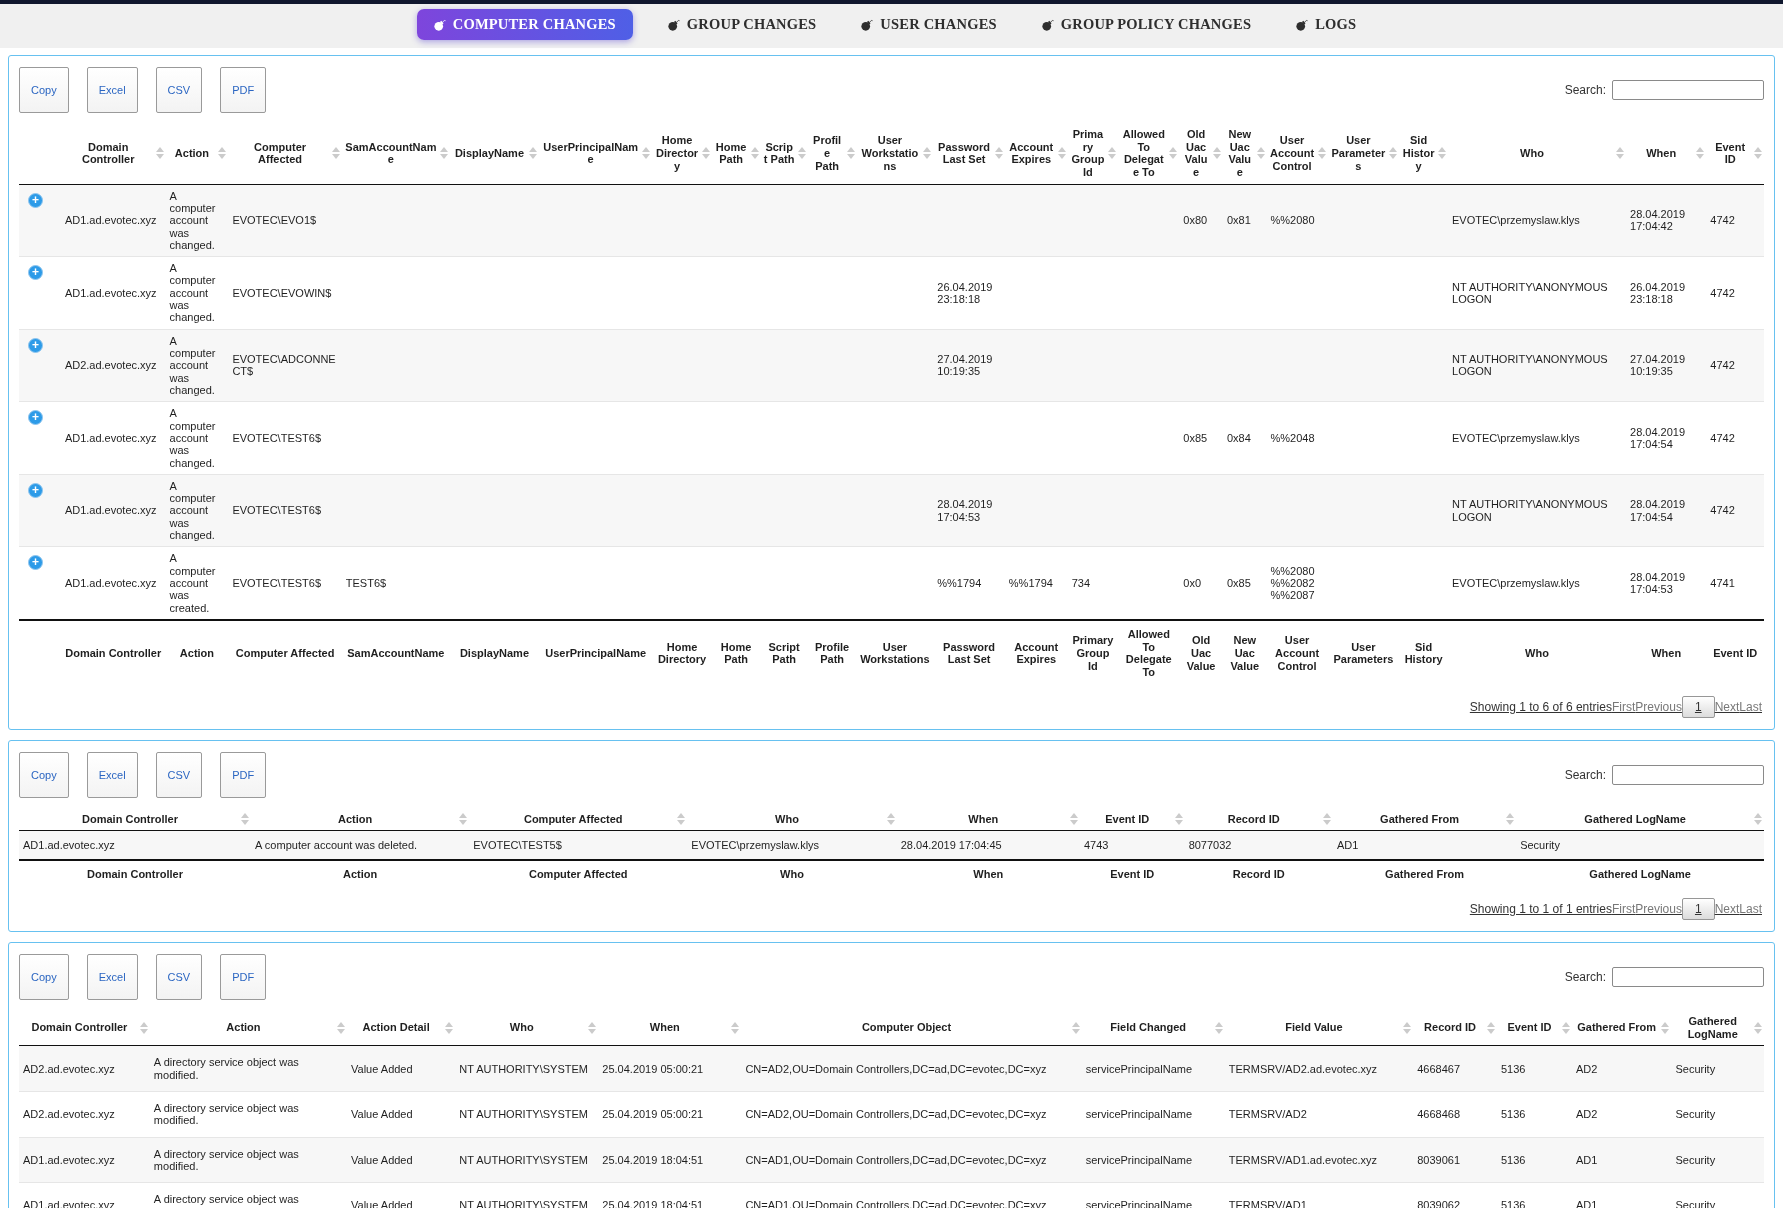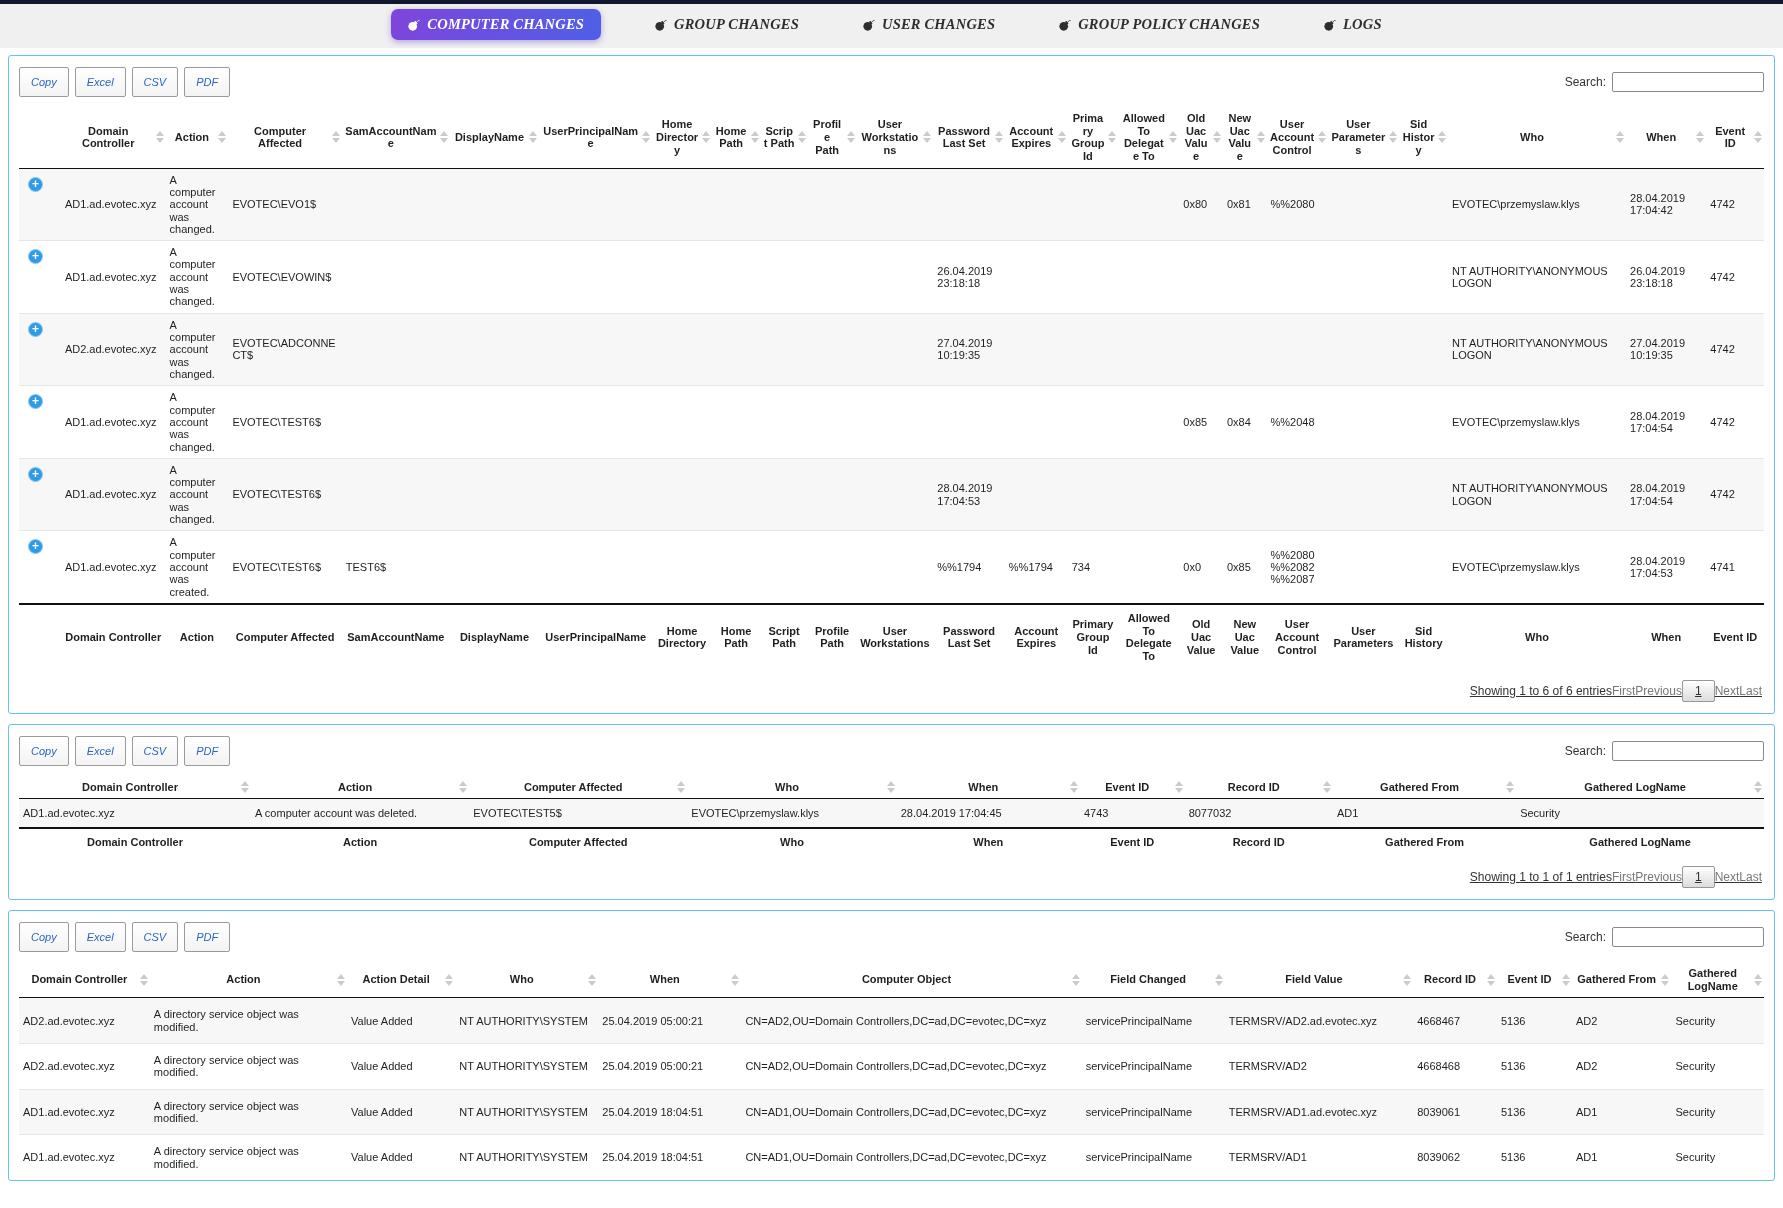--- a/index.html
+++ b/index.html
@@ -1,27 +1,27 @@
 <!DOCTYPE html>
 <html><head>
 <meta charset="utf-8">
 <style>
   * { box-sizing: border-box; }
   html,body { margin:0; padding:0; background:#fff; font-family:"Liberation Sans","DejaVu Sans",sans-serif; }
   .top-bar { height:4px; background:#10172e; }
-  .tabs { display:flex; justify-content:center; align-items:center; gap:44px; padding:5px 0 8px; background:#f0f0f0;font-style:italic; }
+  .tabs { display:flex; justify-content:center; align-items:center; gap:25px; padding:5px 0 8px; background:#f0f0f0; }
   .tab { display:flex; align-items:center; gap:7px; font-family:"Liberation Serif","DejaVu Serif",serif; font-weight:bold; font-size:14.5px; color:#2e2e2e; cursor:pointer; letter-spacing:.2px; padding:7px 10px; }
   .tab--active { background:linear-gradient(90deg,#7e45dc,#4f5fe6); color:#fff; border-radius:7px; padding:7px 17px; box-shadow:0 2px 6px rgba(90,70,210,.45); }
   .tab-icon { display:inline-flex; }
   .panel { margin:7px 8px 10px; border:1px solid #67c1f0; border-radius:3px; overflow:hidden; background:#fff; }
   .panel-title { background:#67c1f0; color:#fff; text-align:center; font-size:11px; font-weight:bold; padding:3px 0 4px; }
   .panel-body { padding:2px 10px 0; }
   .toolbar { display:flex; justify-content:space-between; align-items:center; margin:9px 0 10px; }
   .btn-group { display:flex; }
-  .dt-btn { background:linear-gradient(#ffffff,#f3f3f3); border:1px solid #9a9a9a; border-radius:2px; color:#2b66c2; font-size:11px; padding:8px 11px; margin-right:6px; cursor:pointer; font-family:inherit;font-style:italic; }
+  .dt-btn { background:linear-gradient(#ffffff,#f3f3f3); border:1px solid #9a9a9a; border-radius:2px; color:#2b66c2; font-size:11px; padding:16px 11px; margin-right:18px; cursor:pointer; font-family:inherit; }
   .search { display:flex; align-items:center; gap:6px; font-size:12px; color:#333; }
   .search-input { width:152px; height:20px; border:1px solid #8a8a8a; border-radius:2px; outline:none; padding:0 4px; font-size:11px; }
   table.dt { width:100%; border-collapse:collapse; table-layout:fixed; font-size:11px; color:#1f1f1f; }
   .dt thead th { font-weight:bold; text-align:center; padding:5px 13px 5px 3px; border-bottom:1px solid #111; position:relative; line-height:1.15; word-wrap:break-word; }
   .dt thead th.control { padding:5px 0; }
   .sort { position:absolute; right:2px; top:50%; transform:translateY(-50%); display:flex; flex-direction:column; gap:2px; }
   .sort i { display:block; width:0; height:0; border-left:4px solid transparent; border-right:4px solid transparent; }
   .sort .up { border-bottom:5px solid #cbcbcb; }
   .sort .down { border-top:5px solid #cbcbcb; }
   .dt tbody td { padding:5px 4px; vertical-align:middle; line-height:1.12; word-wrap:break-word; }

